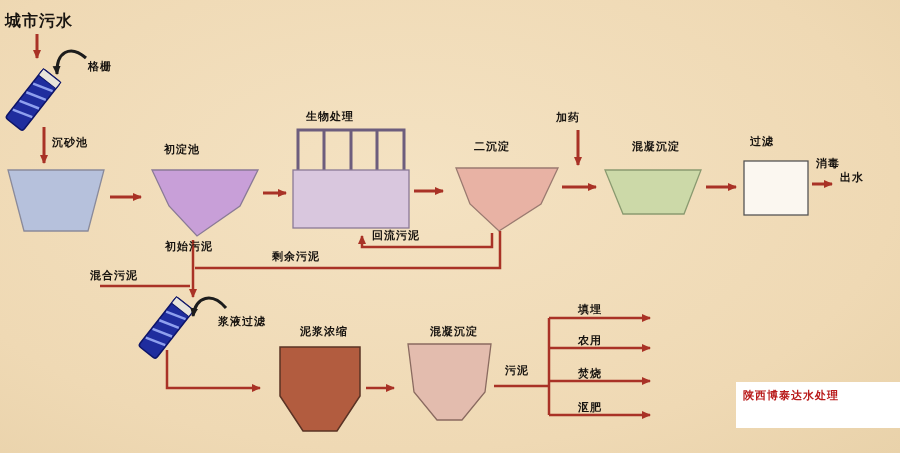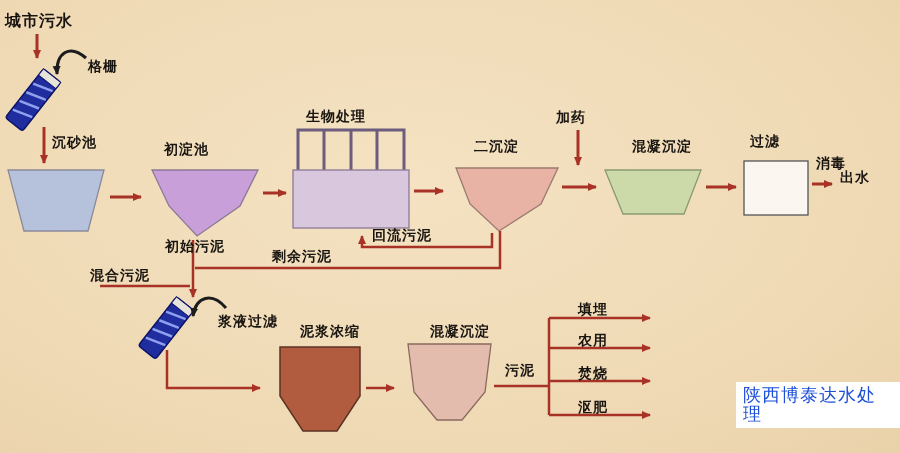--- a/index.html
+++ b/index.html
@@ -1,24 +1,24 @@
 <!DOCTYPE html>
 <html><head>
 <meta charset="utf-8">
 <style>
   html,body{margin:0;padding:0;background:#ffffff;font-family:"Liberation Sans",sans-serif}
   .canvas{position:relative;width:900px;height:453px;overflow:hidden;
           background:radial-gradient(ellipse at 45% 40%, #f4e2c2 0%, #efd9b4 70%, #e9d2aa 100%)}
   .layer{position:absolute;left:0;top:0}
-  .lbl{position:absolute;font-weight:700;font-size:14px;color:#181410;white-space:nowrap;
+  .lbl{position:absolute;font-weight:700;font-size:11px;color:#181410;white-space:nowrap;
        letter-spacing:1px;line-height:18px}
   .lbl.big{font-size:16px}
   .watermark{position:absolute;left:736px;top:382px;width:164px;height:46px;background:#ffffff;
              padding:4px 7px 0;box-sizing:border-box}
-  .wm-company{color:#1d4ed8;font-weight:400;font-size:18px;letter-spacing:1px;line-height:19px}
+  .wm-company{color:#b91c1c;font-weight:700;font-size:11px;letter-spacing:1px;line-height:19px}
   .wm-url{color:#ec1c0f;font-weight:700;font-size:14px;letter-spacing:.5px;line-height:19px}
 </style>
 </head>
 <body>
 
 <div class="canvas">
 
   <svg class="layer" width="900" height="453" viewBox="0 0 900 453">
     <defs>
       <marker id="arwR" markerWidth="12" markerHeight="10" refX="8" refY="4" orient="auto" markerUnits="userSpaceOnUse">

